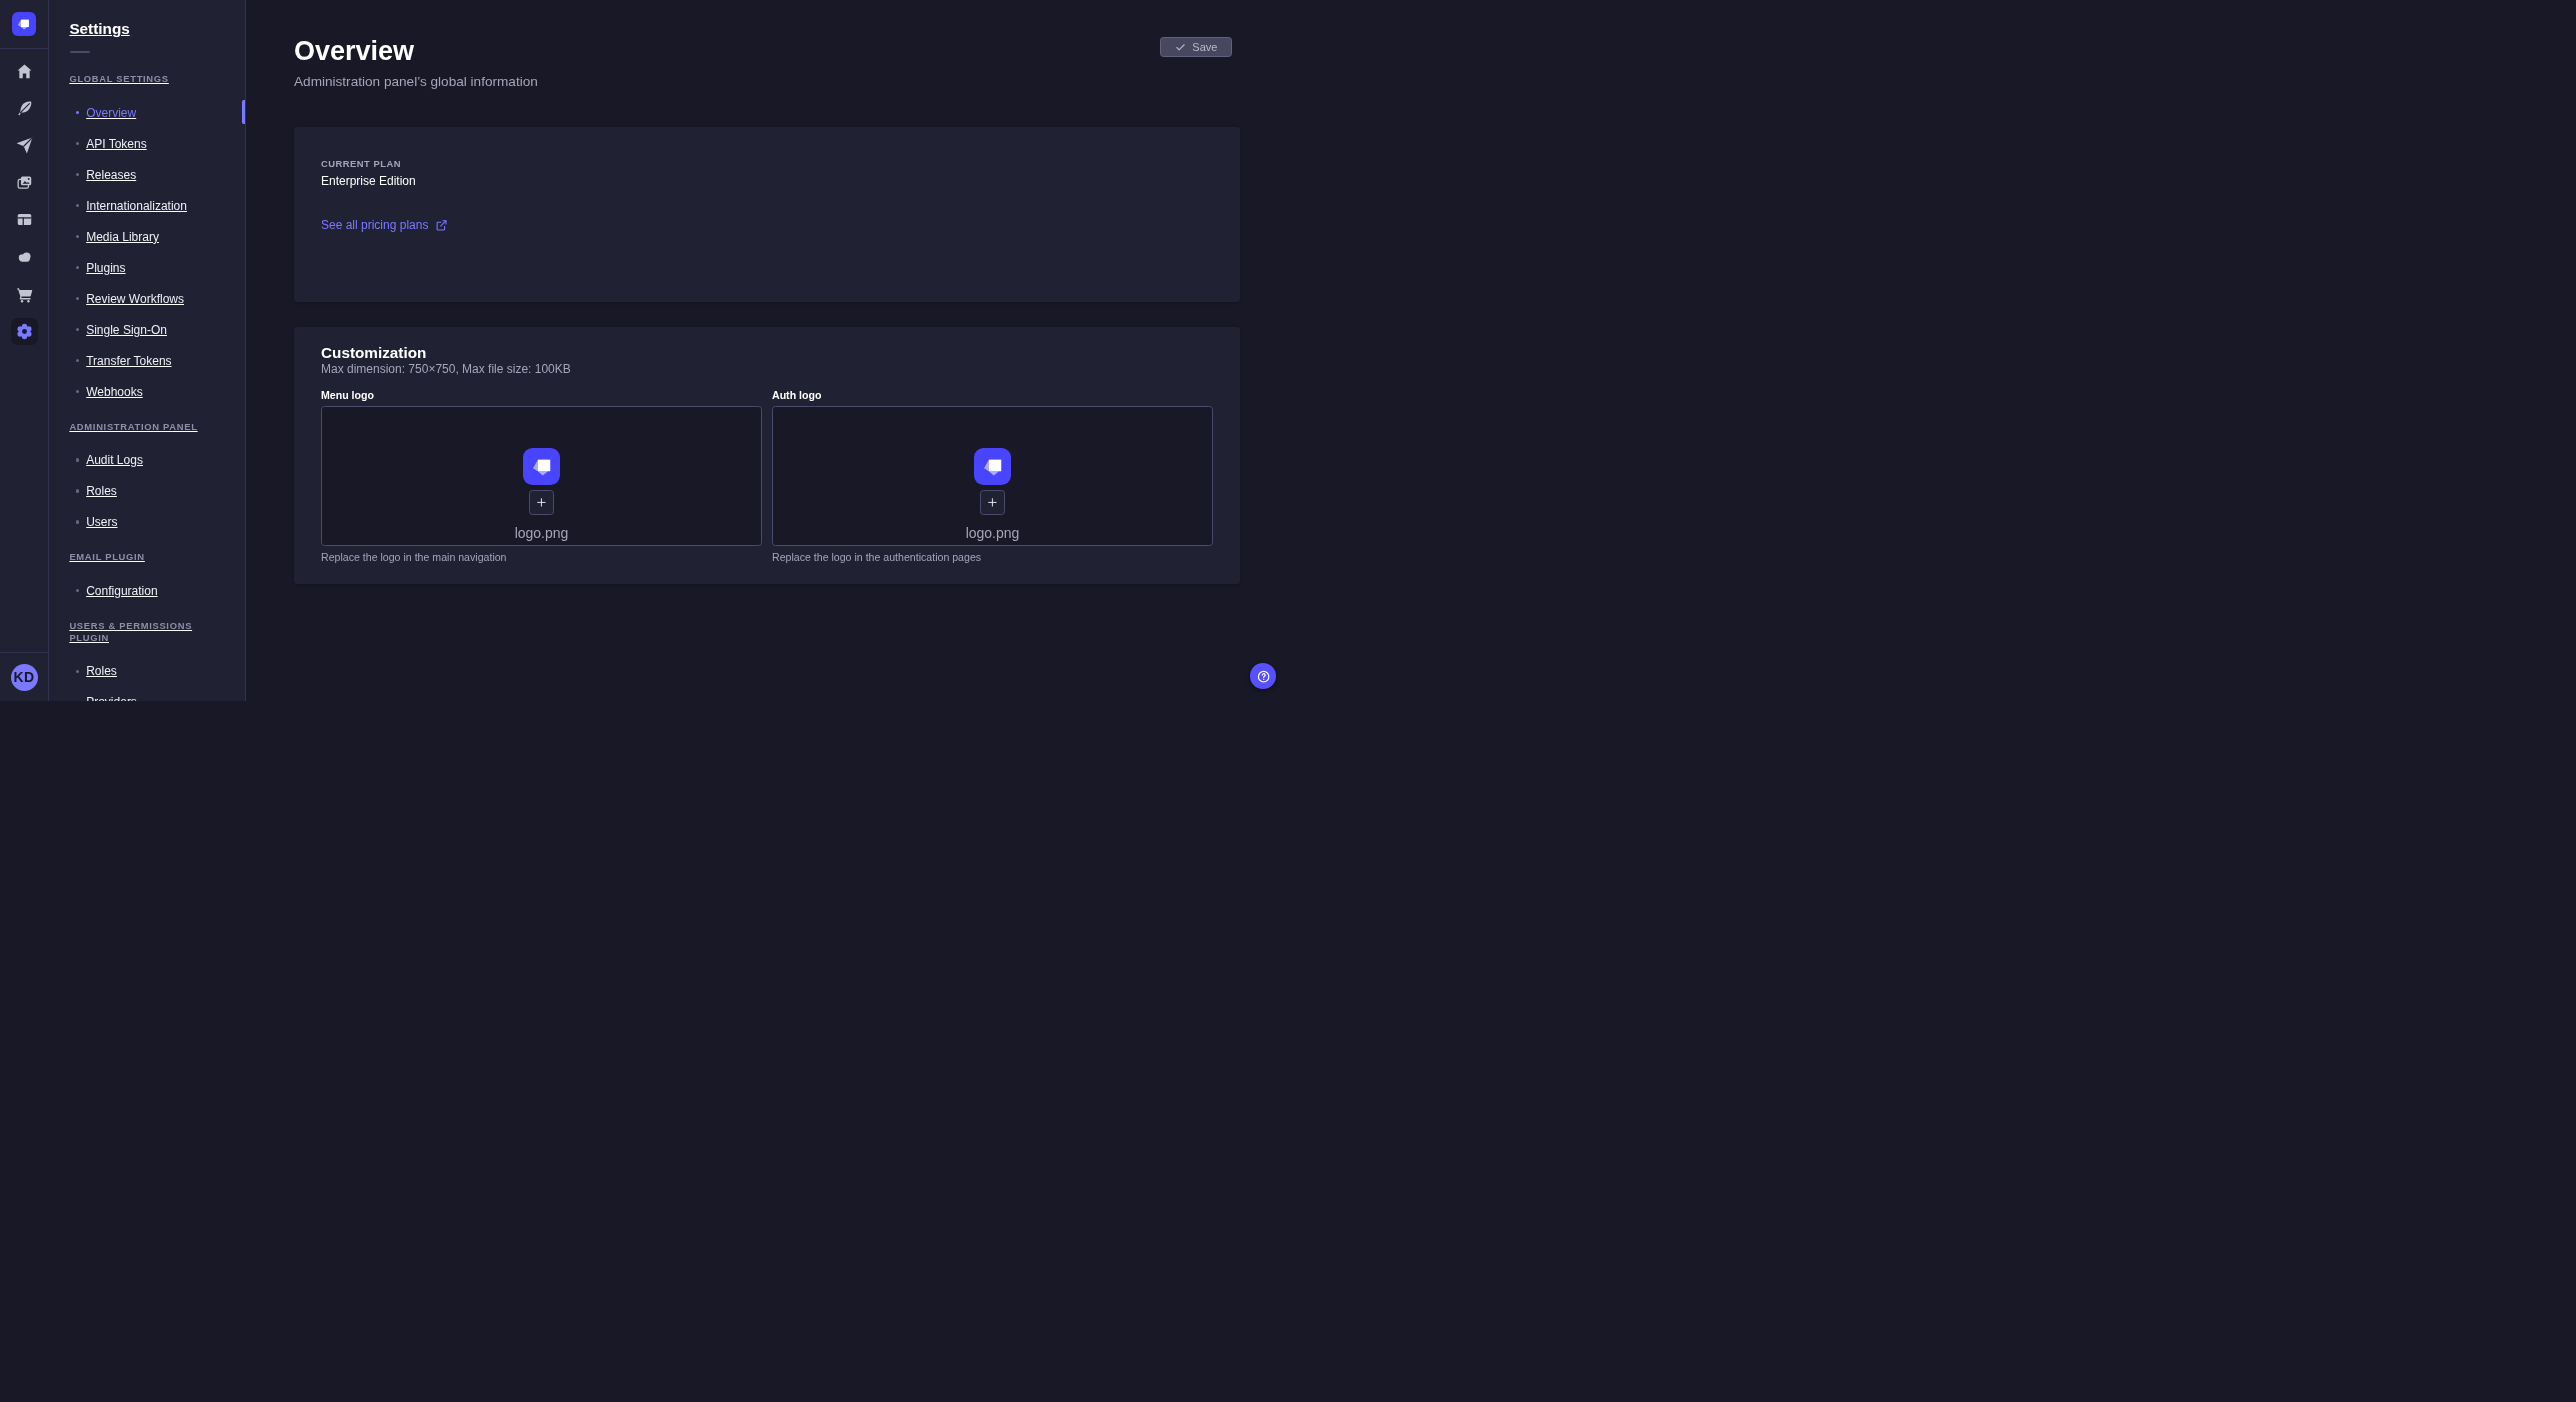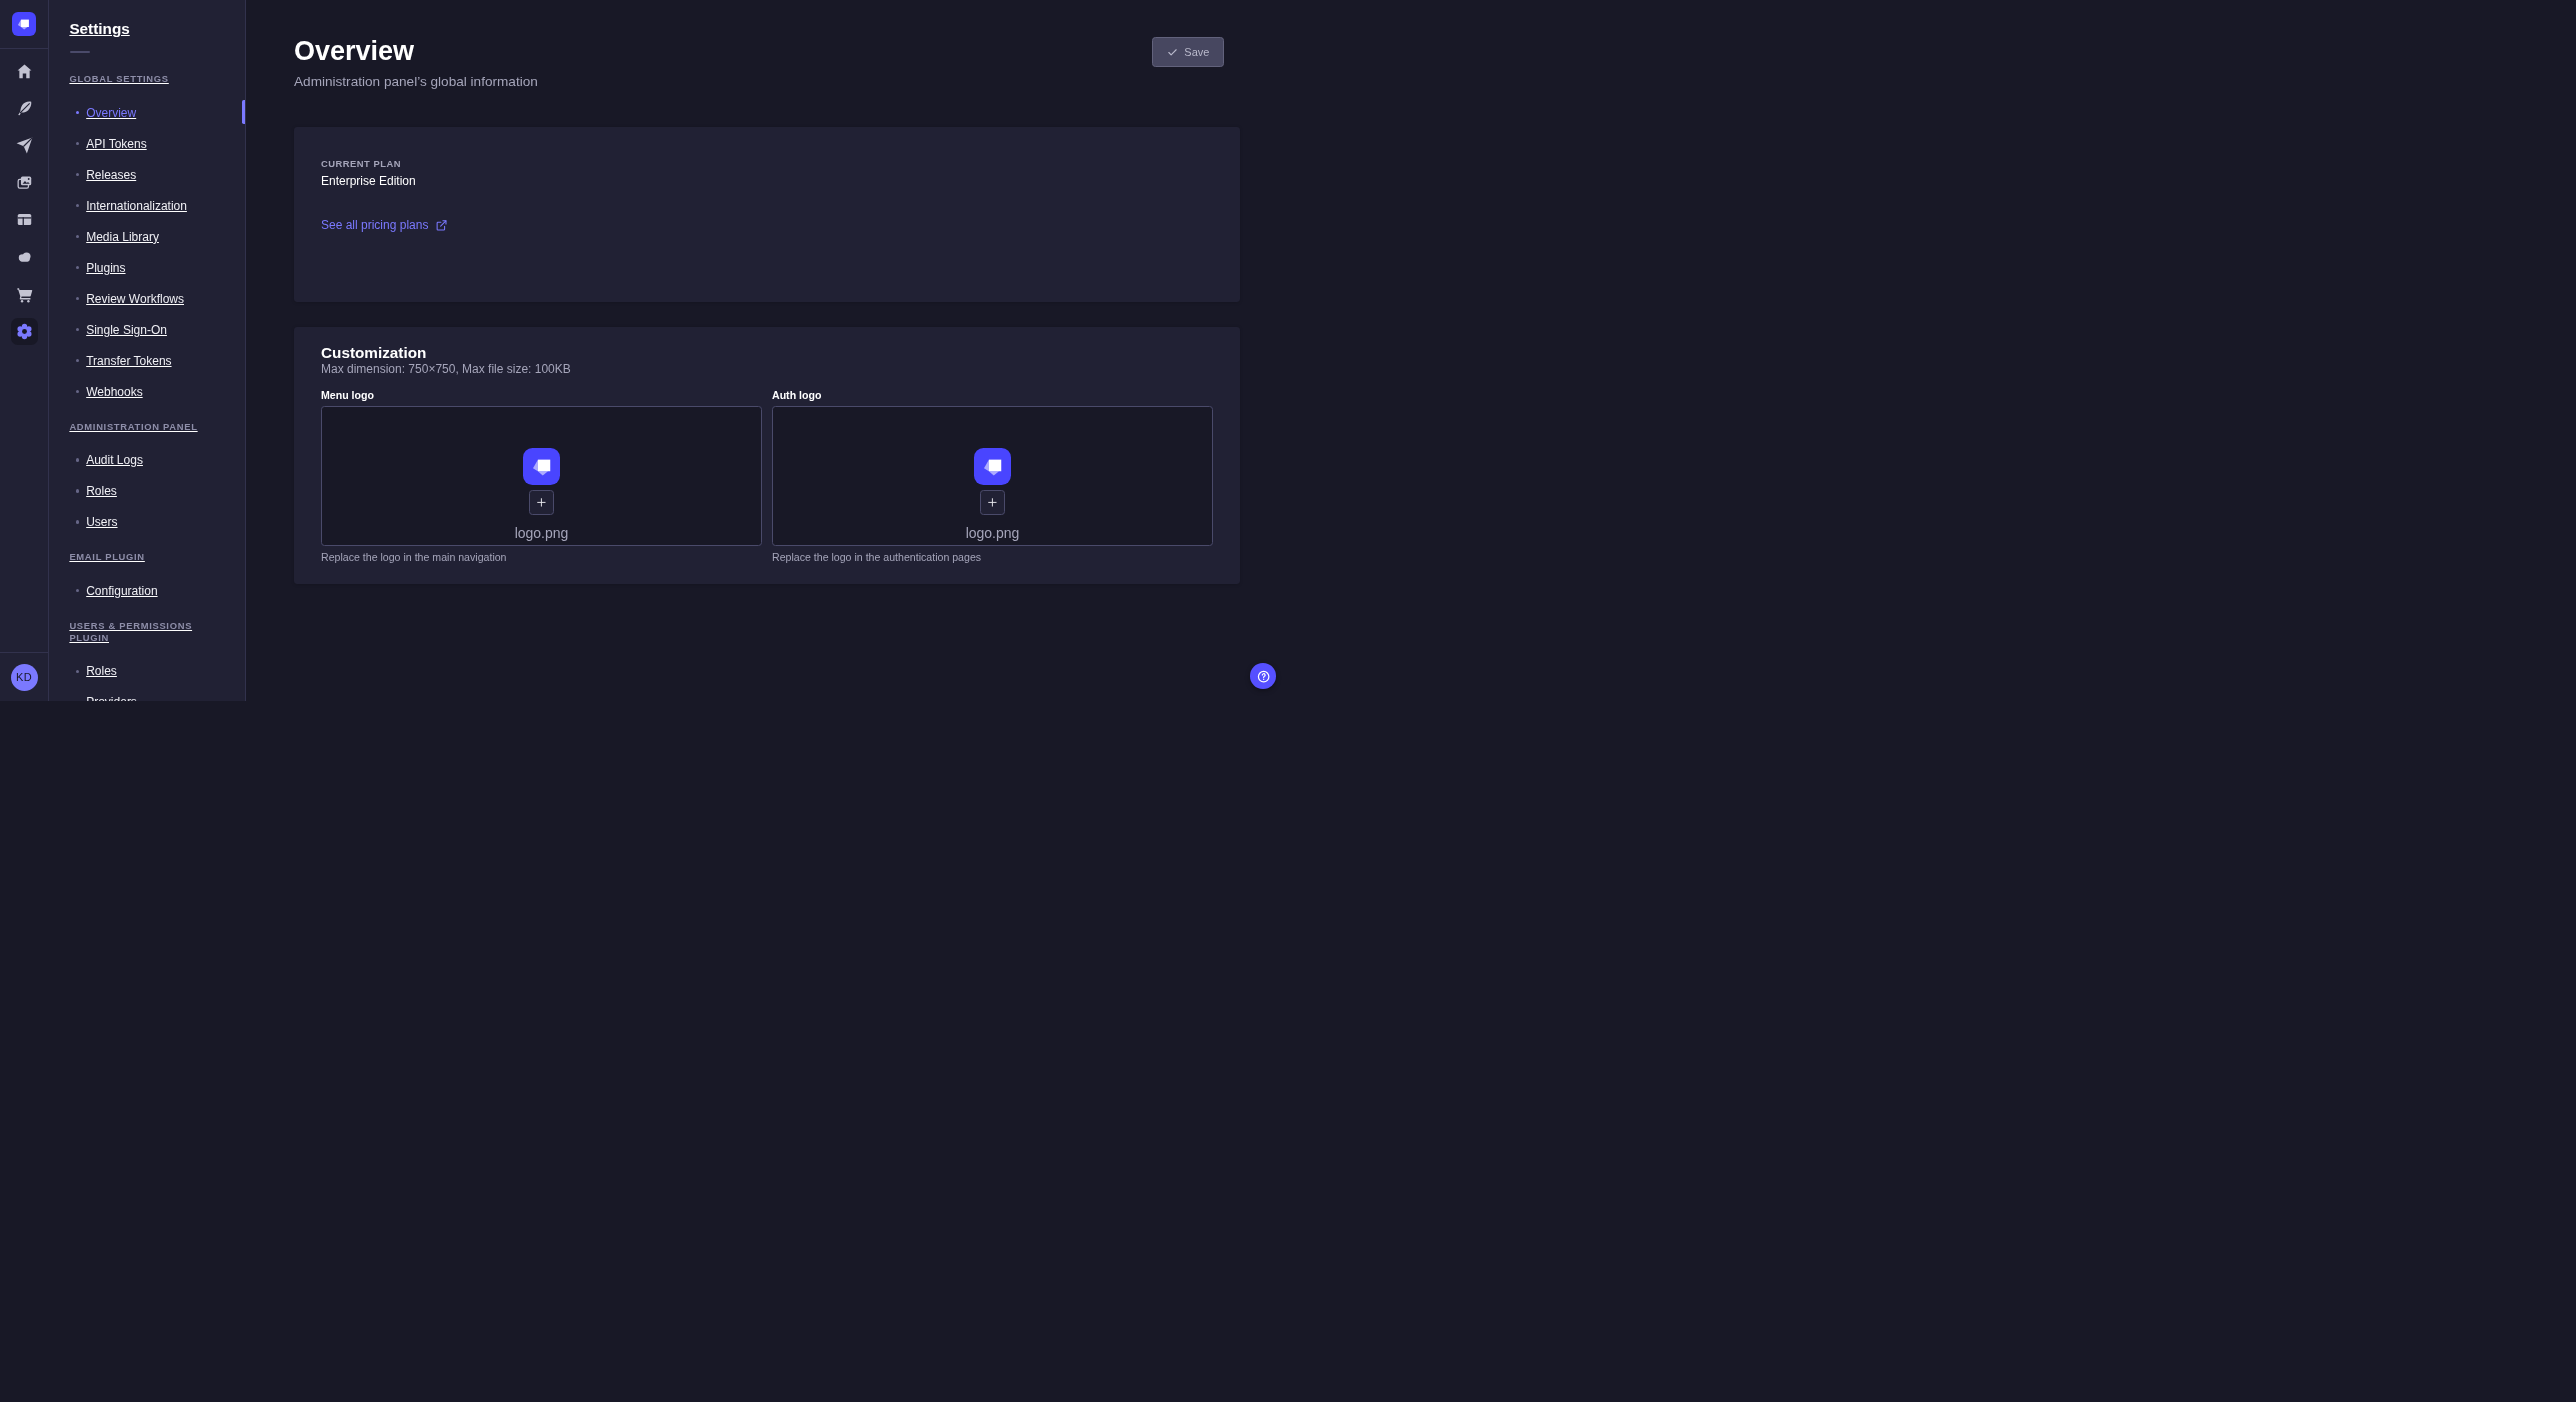--- a/index.html
+++ b/index.html
@@ -34,21 +34,21 @@
     background:transparent; border:none; cursor:pointer;
   }
   .rail-btn.active { background:#181826; }
   .rail-bottom {
     margin-top:auto; width:100%; height:49px; flex:0 0 49px;
     border-top:0.9px solid #32324d;
     display:flex; align-items:center; justify-content:center;
   }
   .avatar {
     width:27px; height:27px; border-radius:50%; background:#7b79ff;
-    color:#181826; font-size:11px; font-weight:normal;
+    color:#181826; font-size:14px; font-weight:bold;
     display:flex; align-items:center; justify-content:center; cursor:pointer;
     letter-spacing:0.3px;
   }
 
   
   .subnav {
     position:absolute; left:49px; top:0; bottom:0; width:197px;
     background:#212134; border-right:0.9px solid #32324d;
     padding-top:20.4px; overflow:hidden;text-decoration:underline;
   }
@@ -75,21 +75,21 @@
     position:absolute; right:0; top:3.4px; width:2.6px; height:24px;
     background:#7b79ff; border-radius:1.7px 0 0 1.7px;
   }
 
   
   .main { position:absolute; left:246px; top:0; right:0; bottom:0; padding:0 48px; }
   .page-header { position:relative; padding-top:37px; }
   .page-header h1 { font-size:27px; font-weight:bold; line-height:29px; }
   .page-subtitle { margin-top:6.8px; font-size:13.6px; color:#a5a5ba; line-height:17px; }
   .save-btn {
-    position:absolute; right:16px; top:37px; height:30px;
+    position:absolute; right:8px; top:37px; height:20px;
     display:inline-flex; align-items:center; gap:6.8px; padding:0 13.6px;
     background:#474760; border:0.9px solid #62627c; border-radius:3.4px;
     color:#b9b9cb; font-size:11px; font-family:inherit; cursor:pointer;
   }
 
   .card {
     background:#212134; border-radius:3.4px;
     box-shadow:0 0.9px 3.4px rgba(0,0,0,.15);
   }
   .details-card { margin-top:37px; padding:19px 27px 20.4px; height:175px; }

